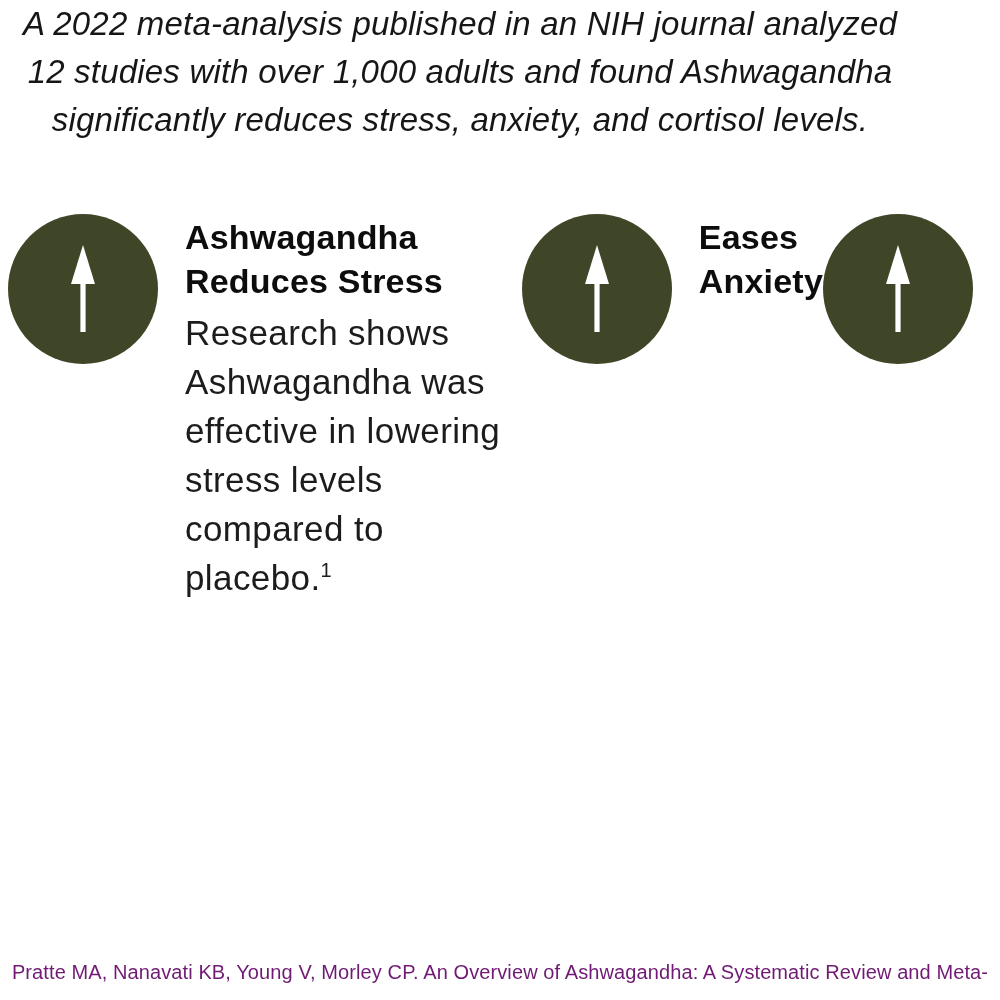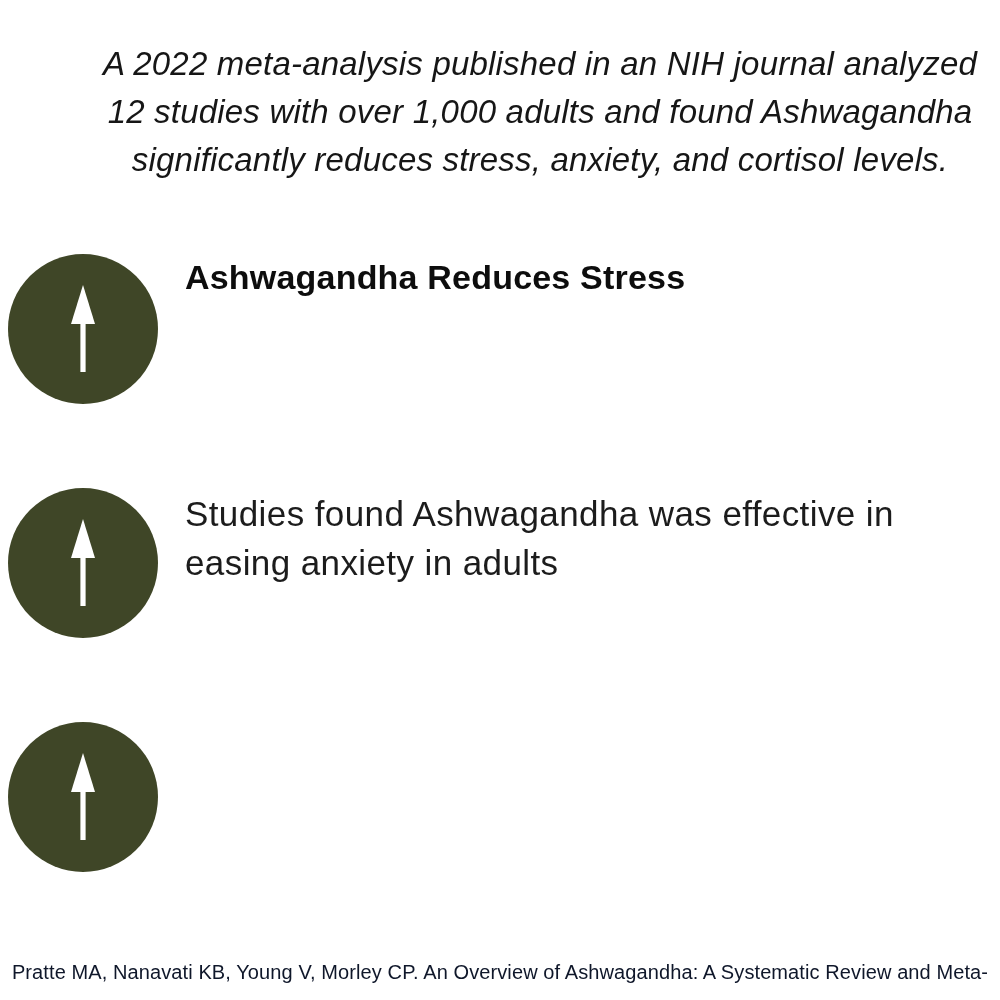--- a/index.html
+++ b/index.html
@@ -5,39 +5,38 @@
   * { margin: 0; padding: 0; box-sizing: border-box; }
   html, body { width: 1000px; height: 1000px; }
   body {
     position: relative;
     background: #ffffff;
     font-family: "Liberation Sans", sans-serif;
     color: #111111;
     overflow: hidden;
   }
   .header {
-    padding-top: 40px;
     width: 100%;
     display: flex;
-    justify-content: flex-end;
+    justify-content: flex-start;
   }
   .header p {
     max-width: 920px;
     text-align: center;
     font-style: italic;
     font-size: 33px;
     line-height: 48px;
     color: #161616;
     letter-spacing: 0.2px;
   }
   .benefits {
     margin-top: 70px;
     margin-left: 8px;
     display: flex;
-    flex-direction: column;
+    flex-direction: row;
   }
   .benefit-row {
     display: flex;
     align-items: flex-start;
     margin-bottom: 84px;
   }
   .icon-circle {
     flex: 0 0 150px;
     width: 150px;
     height: 150px;
@@ -76,21 +75,21 @@
   .footer {
     position: absolute;
     left: 0;
     bottom: 14px;
     width: 100%;
     text-align: center;
   }
   .footer p {
     font-size: 20px;
     line-height: 27px;
-    color: #0f172a;
+    color: #701a75;
     letter-spacing: 0.1px;
   }
 </style>
 </head>
 <body>
 
 <div class="header">
   <p>A 2022 meta-analysis published in an NIH journal analyzed 12 studies with over 1,000 adults and found Ashwagandha significantly reduces stress, anxiety, and cortisol levels.</p>
 </div>
 
@@ -98,32 +97,33 @@
 
   <div class="benefit-row">
     <div class="icon-circle">
       <svg width="150" height="150" viewBox="0 0 150 150" aria-hidden="true">
         <rect x="72.4" y="58" width="5.2" height="60" fill="#ffffff"></rect>
         <polygon points="75,31 63,70 87,70" fill="#ffffff"></polygon>
       </svg>
     </div>
     <div class="benefit-text">
       <div class="benefit-title">Ashwagandha Reduces Stress</div>
+      <div class="benefit-body"><span>Research shows Ashwagandha was effective in lowering stress levels compared to placebo.</span><sup>1</sup></div>
     </div>
   </div>
 
   <div class="benefit-row">
     <div class="icon-circle">
       <svg width="150" height="150" viewBox="0 0 150 150" aria-hidden="true">
         <rect x="72.4" y="58" width="5.2" height="60" fill="#ffffff"></rect>
         <polygon points="75,31 63,70 87,70" fill="#ffffff"></polygon>
       </svg>
     </div>
     <div class="benefit-text">
-      <div class="benefit-body"><span>Studies found Ashwagandha was effective in easing anxiety in adults</span><sup></sup></div>
+      <div class="benefit-title">Eases Anxiety</div>
     </div>
   </div>
 
   <div class="benefit-row">
     <div class="icon-circle">
       <svg width="150" height="150" viewBox="0 0 150 150" aria-hidden="true">
         <rect x="72.4" y="58" width="5.2" height="60" fill="#ffffff"></rect>
         <polygon points="75,31 63,70 87,70" fill="#ffffff"></polygon>
       </svg>
     </div>

